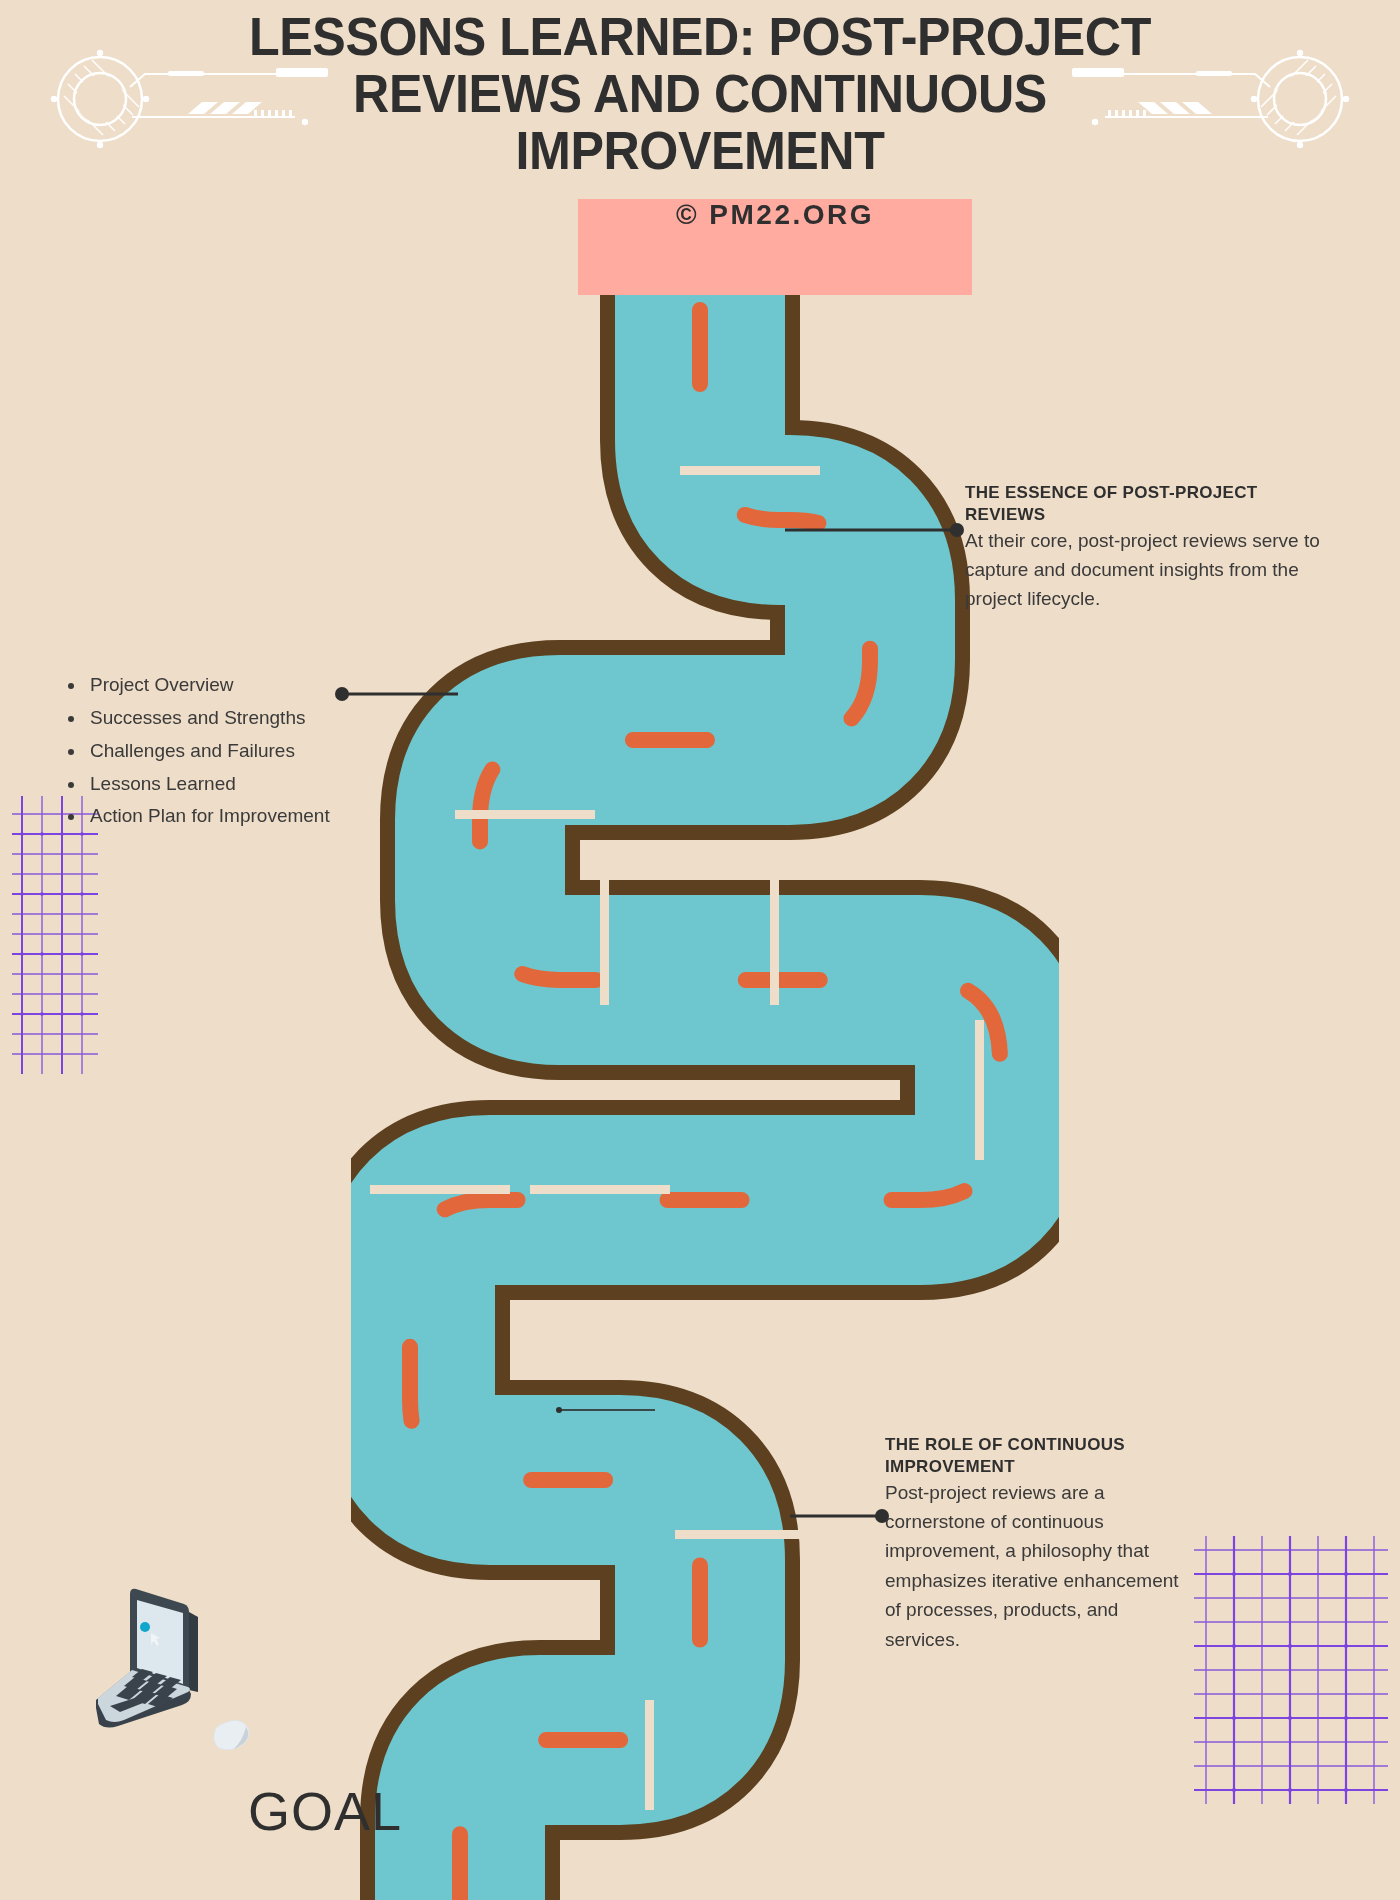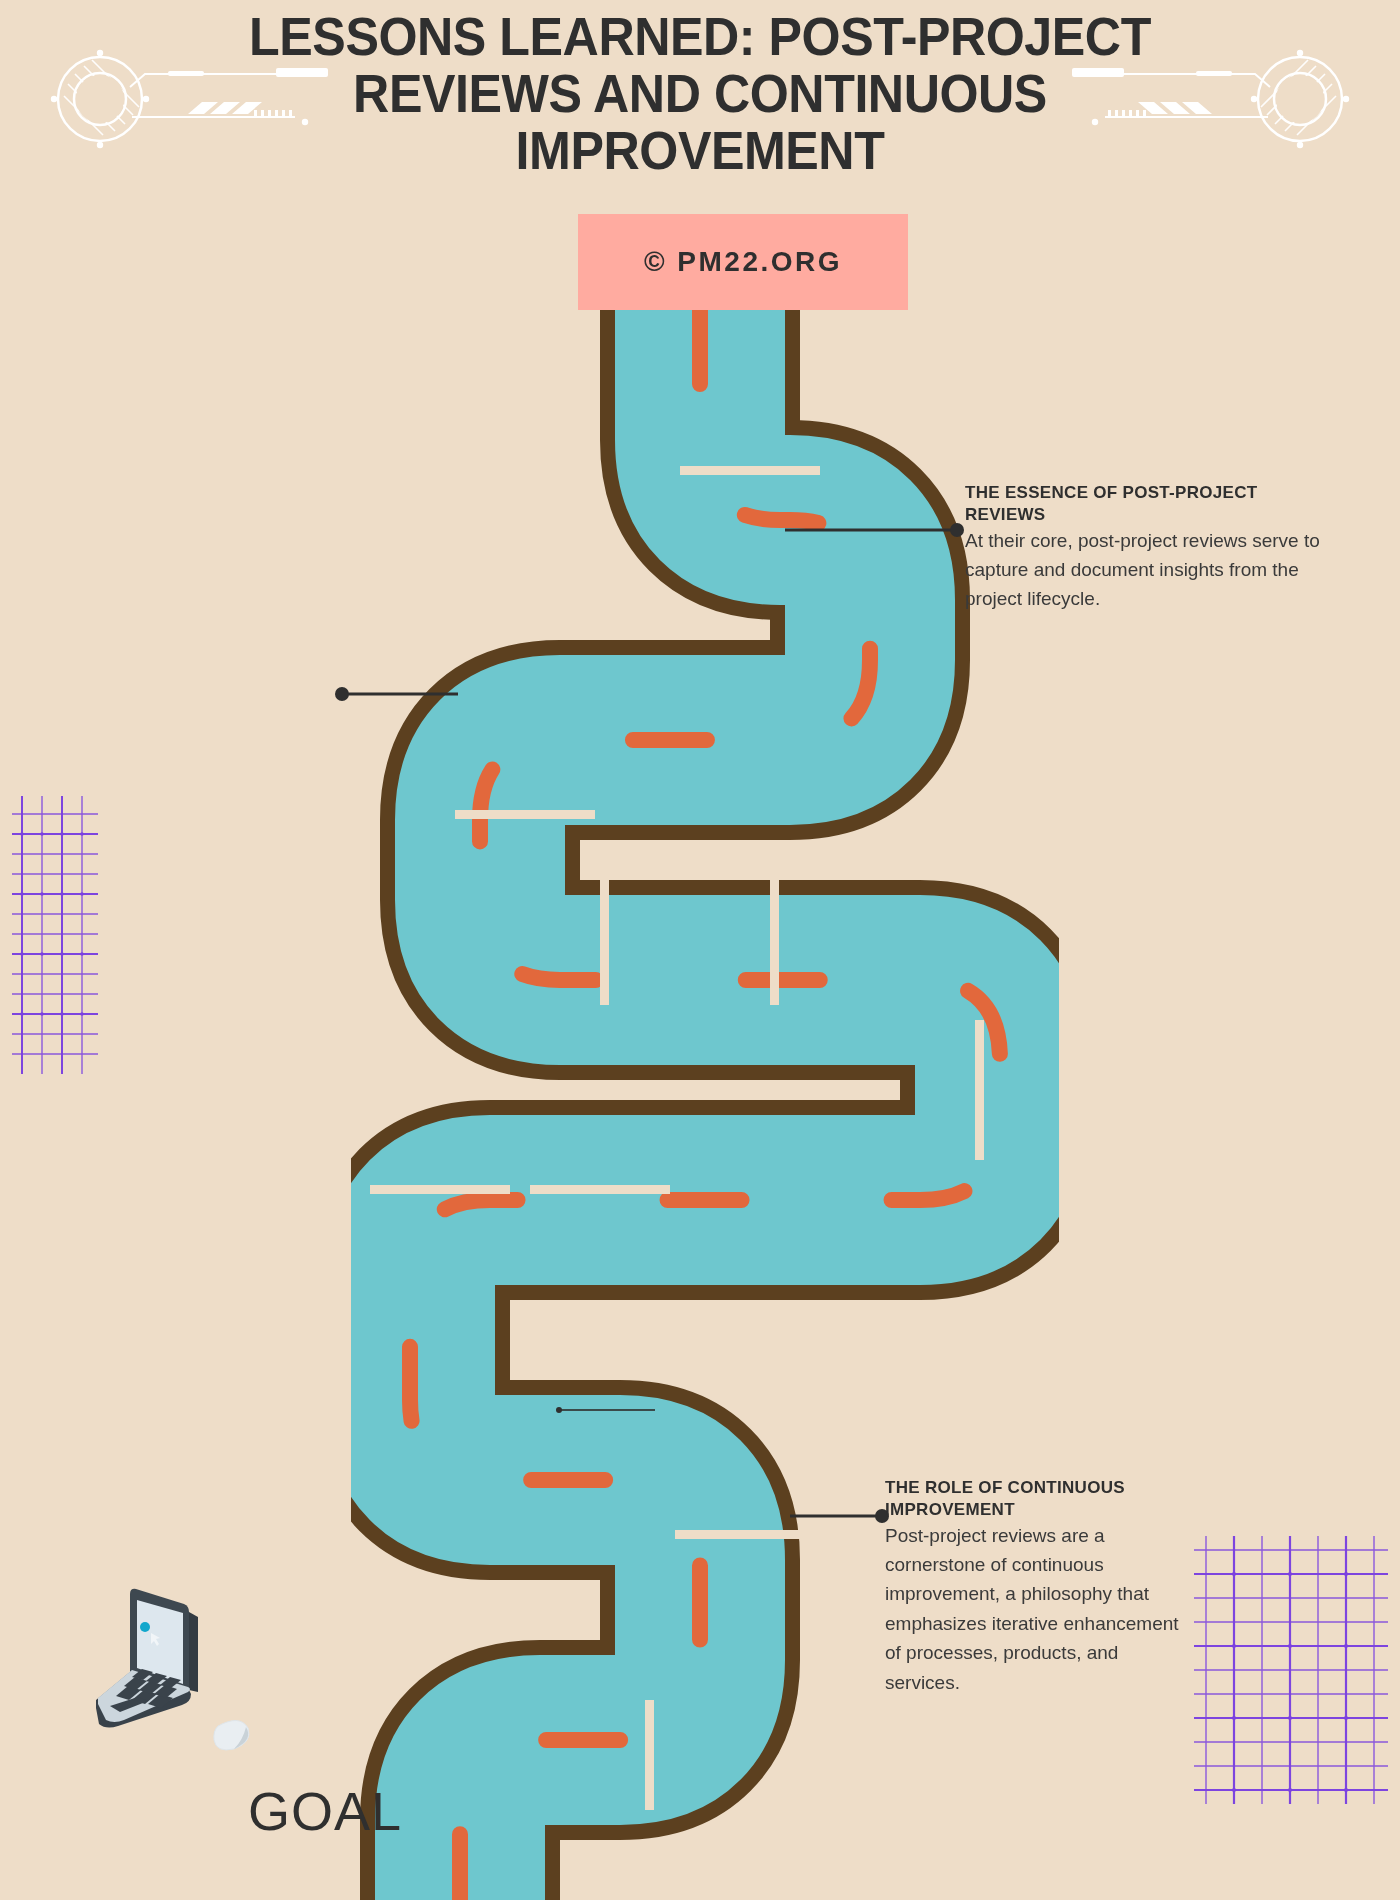--- a/index.html
+++ b/index.html
@@ -28,24 +28,24 @@
     z-index:40;
   }
 
   
   .hud { position:absolute; top:42px; z-index:5; }
   .hud.left  { left:40px; }
   .hud.right { right:40px; }
 
   
   .badge {
-    position:absolute; left:578px; top:214px;
-    width:330px; height:96px;
+    position:absolute; left:578px; top:199px;
+    width:394px; height:96px;
     background:#ffaba0;
-    display:flex; align-items:center; justify-content:center;
+    display:flex; justify-content:center;
     z-index:30;
   }
   .badge-text {
     font-weight:bold; font-size:28px; letter-spacing:2.5px;
     color:#2f2f2f;
   }
 
   
   #road { position:absolute; left:0; top:0; z-index:10; }
 
@@ -64,21 +64,21 @@
     font-size:19px; line-height:1.55; color:#3a3a3a; font-weight:400;
   }
   .callout ul {
     margin-top:14px; padding-left:34px;
     font-size:19px; line-height:1.73; color:#3a3a3a;
   }
   .callout li { padding-left:4px; }
 
   #callout-essence { left:965px; top:482px; width:360px; }
   #callout-key     { left:52px;  top:655px; width:360px; }
-  #callout-role    { left:885px; top:1477px; width:300px; }
+  #callout-role    { left:885px; top:1434px; width:300px; }
 
   
   .conn { position:absolute; z-index:34; }
 
   
   #laptop { position:absolute; left:88px; top:1580px; z-index:20; }
   #goal {
     position:absolute; left:248px; top:1780px;
     font-size:54px; font-weight:normal; letter-spacing:1px;
     color:#2f2f2f; z-index:25;
@@ -297,20 +297,27 @@
     <line x1="4" y1="6" x2="100" y2="6" stroke="#3a4a4a" stroke-width="2"></line>
     <circle cx="4" cy="6" r="3" fill="#2f2f2f"></circle>
   </svg>
 
   <div class="callout" id="callout-essence">
     <h2>THE ESSENCE OF POST-PROJECT REVIEWS</h2>
     <p>At their core, post-project reviews serve to capture and document insights from the project lifecycle.</p>
   </div>
 
   <div class="callout" id="callout-key">
+    <ul>
+      <li>Project Overview</li>
+      <li>Successes and Strengths</li>
+      <li>Challenges and Failures</li>
+      <li>Lessons Learned</li>
+      <li>Action Plan for Improvement</li>
+    </ul>
   </div>
 
   <div class="callout" id="callout-role">
     <h2>THE ROLE OF CONTINUOUS IMPROVEMENT</h2>
     <p>Post-project reviews are a cornerstone of continuous improvement, a philosophy that emphasizes iterative enhancement of processes, products, and services.</p>
   </div>
 
   <svg id="laptop" width="190" height="175" viewBox="0 0 190 175">
 
     <path d="M42 92 L42 14 Q42 8 48 9 L96 24 Q101 26 101 32 L101 110 Z" fill="#3e4850"></path>

